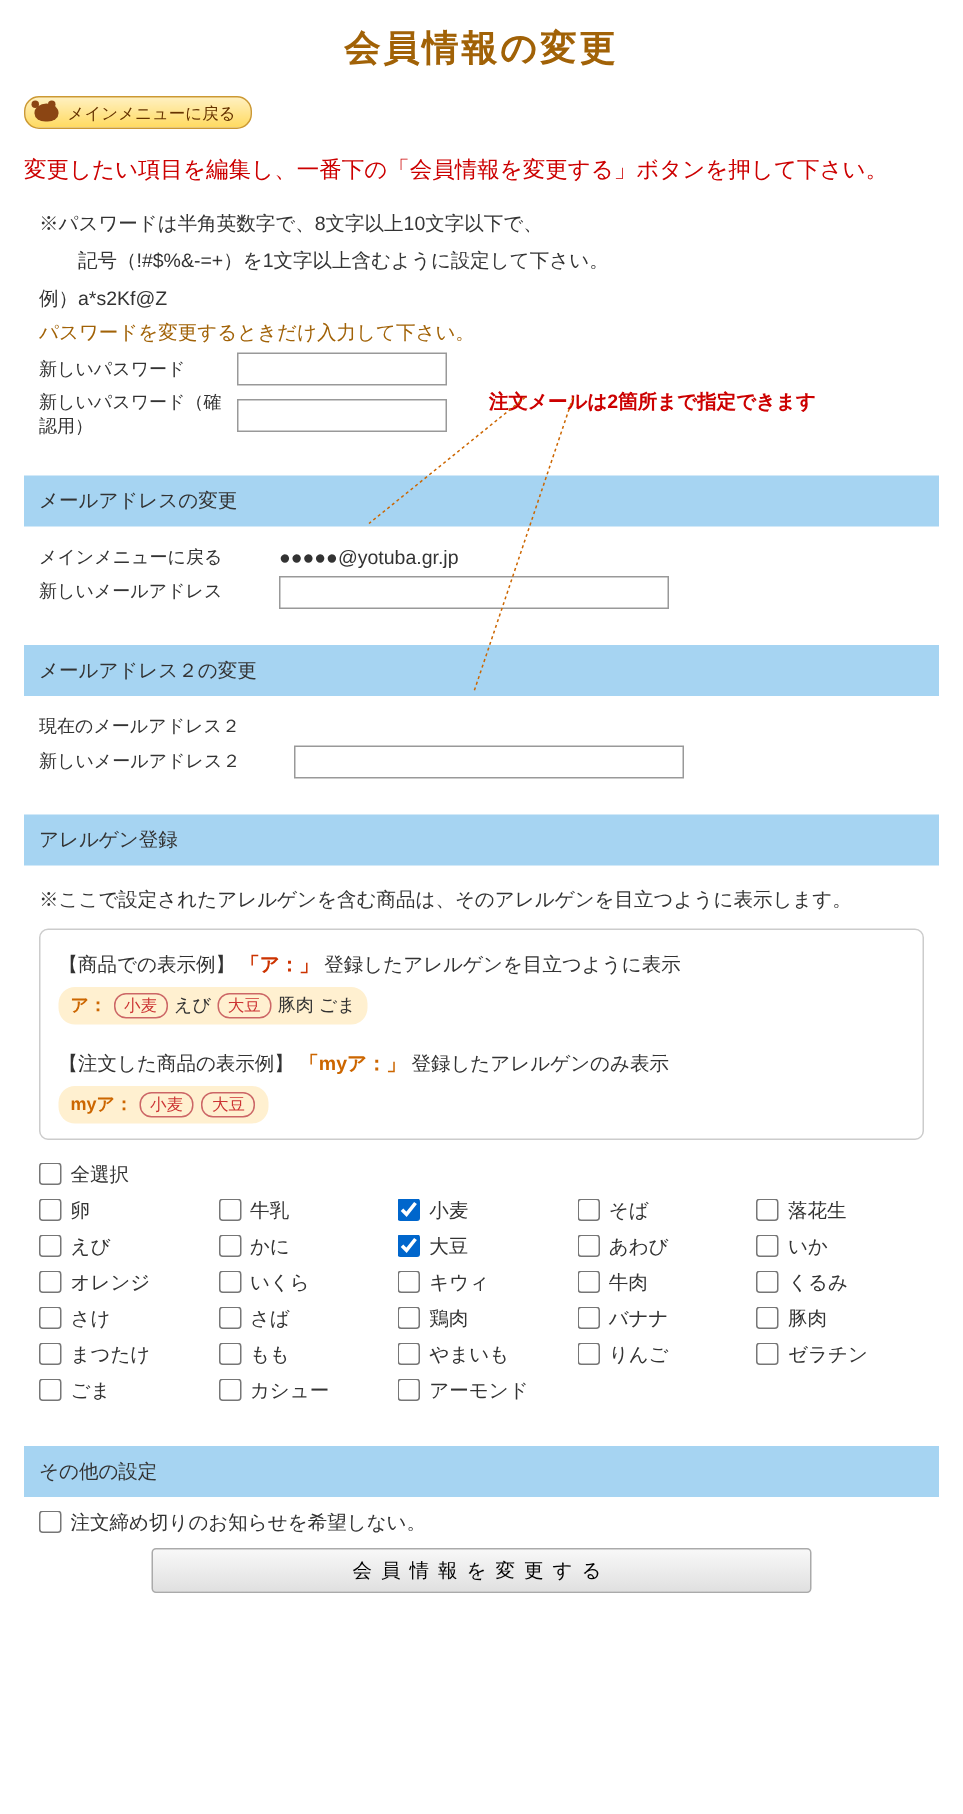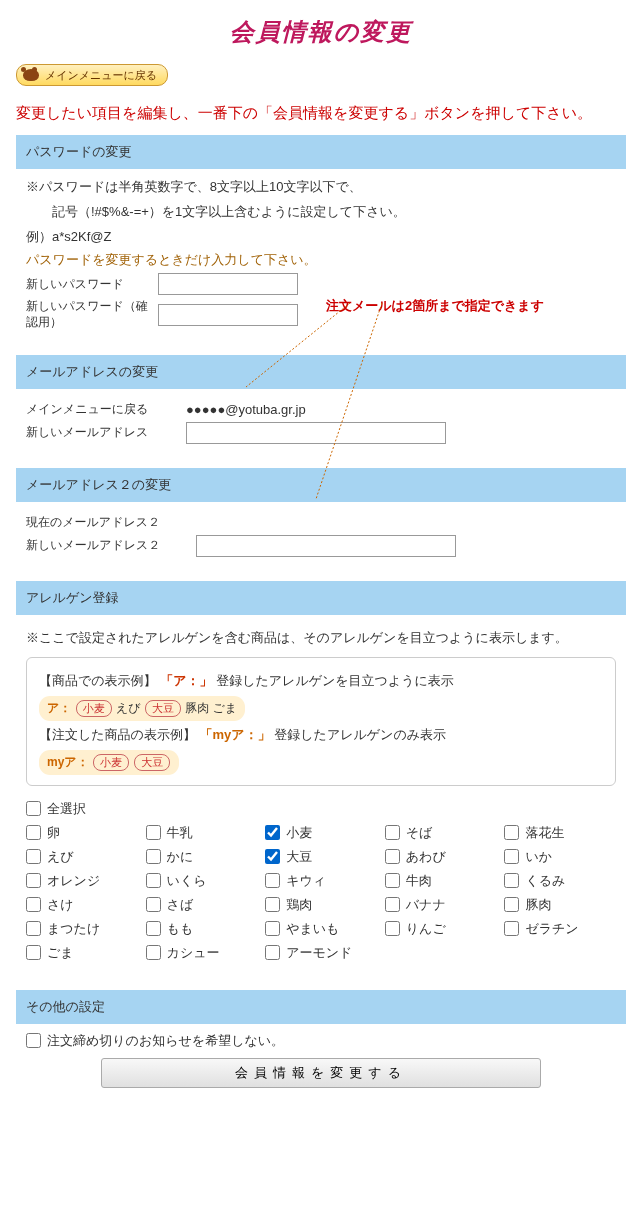--- a/index.html
+++ b/index.html
@@ -1,18 +1,18 @@
 <!DOCTYPE html>
 <html><head>
 <meta charset="utf-8">
 <style>
 * { box-sizing: border-box; margin: 0; padding: 0; }
 body { font-family: "Hiragino Kaku Gothic Pro", "Meiryo", sans-serif; font-size: 13px; color: #333; width: 642px; background: #fff; }
 .container { padding: 0 16px 20px; }
-.page-title { text-align: center; font-size: 24px; font-weight: bold; color: #be185d; padding: 16px 0 12px; letter-spacing: 2px; font-style: italic; }
+.page-title { text-align: center; font-size: 24px; font-weight: bold; color: #a16207; padding: 16px 0 12px; letter-spacing: 2px; }
 .menu-btn { display: inline-flex; align-items: center; background: linear-gradient(#fff0c0, #ffda60); border: 1px solid #cc9933; border-radius: 10px; padding: 2px 10px 2px 4px; font-size: 11px; color: #663300; cursor: pointer; margin: 4px 0 8px; }
 .menu-btn .bear { display: inline-block; width: 20px; height: 16px; margin-right: 4px; position: relative; }
 .menu-btn .bear::before { content: ""; position: absolute; width: 16px; height: 12px; background: #8b4513; border-radius: 50% 50% 45% 45%; top: 2px; left: 2px; }
 .menu-btn .bear::after { content: ""; position: absolute; width: 5px; height: 5px; background: #8b4513; border-radius: 50%; top: 0; left: 0; box-shadow: 11px 0 0 #8b4513; }
 .instruction { color: #cc0000; margin: 10px 0 8px; font-size: 15px; }
 .section-header { background: #a6d4f2; padding: 8px 10px; font-size: 13px; margin: 12px 0 0; }
 .section-body { padding: 8px 10px; }
 .pw-note { margin-bottom: 4px; line-height: 1.6; }
 .pw-red { color: #a16207; margin: 4px 0 0; }
 .form-row { display: flex; align-items: center; margin: 4px 0; }
@@ -47,21 +47,20 @@
   <div class="page-title">会員情報の変更</div>
 
   <button class="menu-btn">
     <span class="bear"></span>
     <span>メインメニューに戻る</span>
   </button>
 
   <div class="instruction">変更したい項目を編集し、一番下の「会員情報を変更する」ボタンを押して下さい。</div>
 
   
-  <div class="section-header">パスワードの変更</div>
   <div class="section-body callout-wrap">
     <div class="pw-note">※パスワードは半角英数字で、8文字以上10文字以下で、</div>
     <div class="pw-note">　　記号（!#$%&amp;-=+）を1文字以上含むように設定して下さい。</div>
     <div class="pw-note">例）a*s2Kf@Z</div>
     <div class="pw-red">パスワードを変更するときだけ入力して下さい。</div>
     <div class="form-row">
       <label>新しいパスワード</label>
       <input type="password" class="pw-input" style="">
     </div>
     <div class="form-row">
@@ -111,21 +110,21 @@
         <span class="example-label">「ア：」</span>
         <span>登録したアレルゲンを目立つように表示</span>
       </div>
       <div class="tag-line">
         <span class="tag-a">ア：</span>
         <span class="tag">小麦</span>
         <span>えび</span>
         <span class="tag">大豆</span>
         <span>豚肉 ごま</span>
       </div>
-      <div class="example-row" style="margin-top:5px">
+      <div class="example-row" style="margin-top:17px">
         <span>【注文した商品の表示例】</span>
         <span class="example-label2">「myア：」</span>
         <span>登録したアレルゲンのみ表示</span>
       </div>
       <div class="tag-line">
         <span class="tag-a">myア：</span>
         <span class="tag">小麦</span>
         <span class="tag">大豆</span>
       </div>
     </div>

